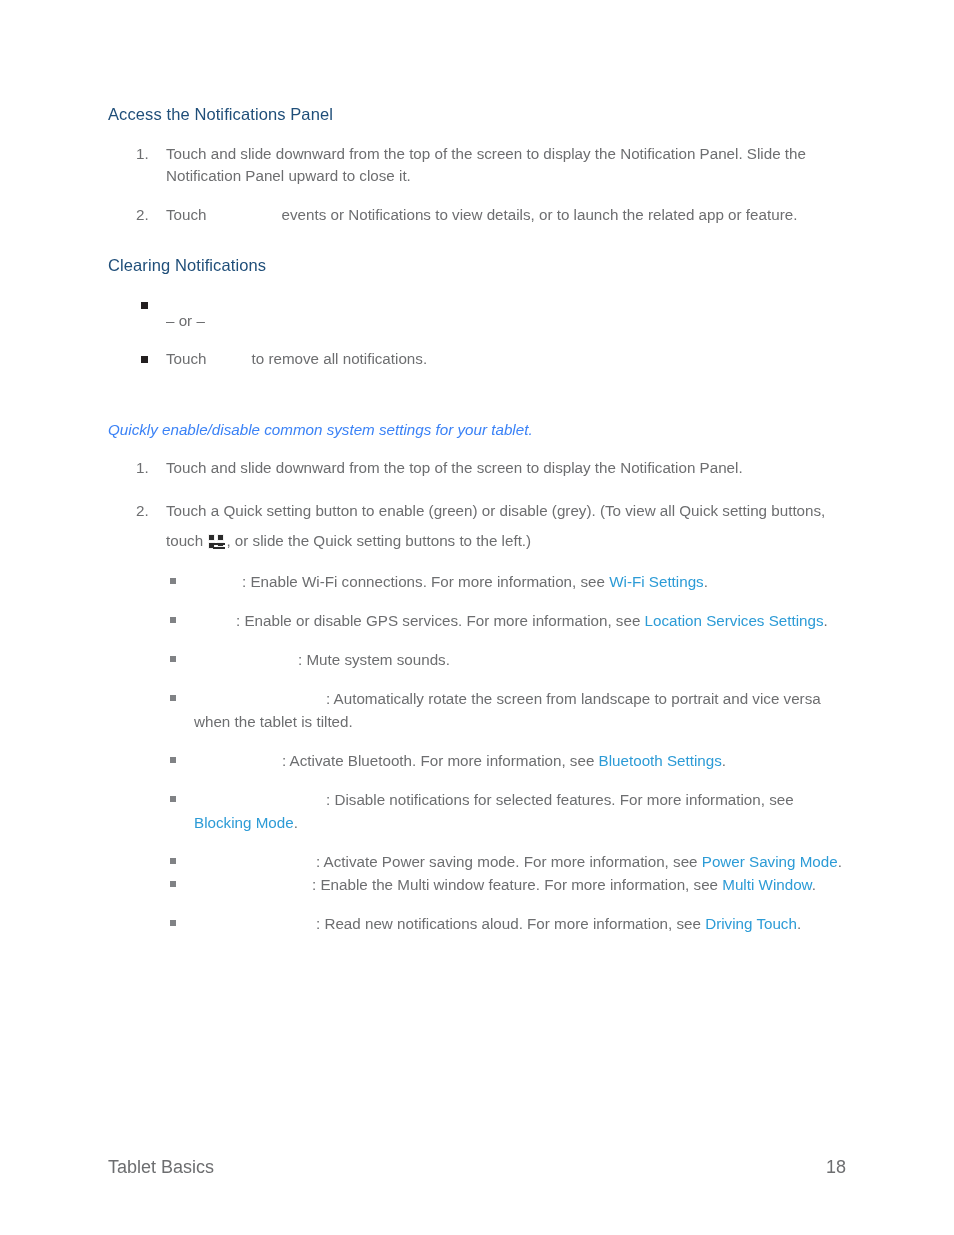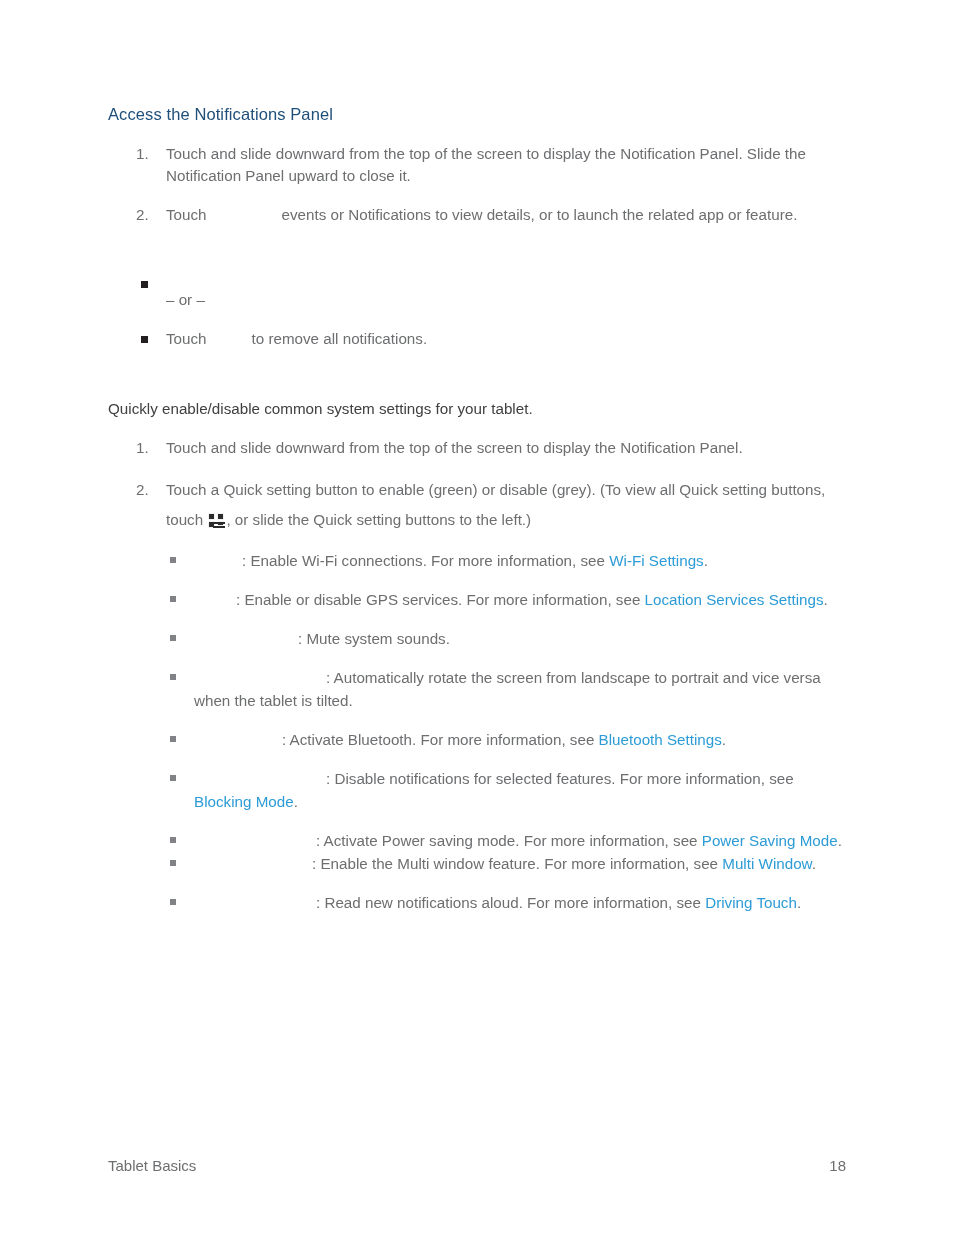--- a/index.html
+++ b/index.html
@@ -31,21 +31,22 @@
     font-weight: normal;
     line-height: 1.25;
     margin: 0;
     letter-spacing: 0.1px;
   }
 
   
   .body-text {
     font-size: 15.2px;
     line-height: 22.5px;
-    color: #404040;
+    color: #3b82f6;
+    font-style: italic;
   }
 
   
   ol.num-list {
     list-style: none;
     margin: 0;
     padding: 0;
   }
   ol.num-list > li {
     position: relative;
@@ -154,21 +155,21 @@
 
   
   .footer {
     position: absolute;
     left: 108px;
     right: 108px;
     top: 1157px;
     display: flex;
     justify-content: space-between;
     align-items: baseline;
-    font-size: 15px;
+    font-size: 18px;
     color: #6d6e70;
   }
 
   
   .sp-heading-after { height: 18px; }
 </style>
 </head>
 <body>
 
 <div class="page">
@@ -185,20 +186,21 @@
       <span>Touch and slide downward from the top of the screen to display the Notification Panel. Slide the Notification Panel upward to close it.</span>
     </li>
     <li style="margin-top:16px">
       <span class="num">2.</span>
       <span>Touch</span><span class="img-gap" style="width:75px"></span><span>events or Notifications to view details, or to launch the related app or feature.</span>
     </li>
   </ol>
 
   <div style="height:29px"></div>
 
+  <h2 class="section-heading">Clearing Notifications</h2>
 
   <div class="sp-heading-after"></div>
 
   <ul class="sq-list">
     <li>
       <span class="sq"></span>
     </li>
   </ul>
 
   <div style="height:16px"></div>

